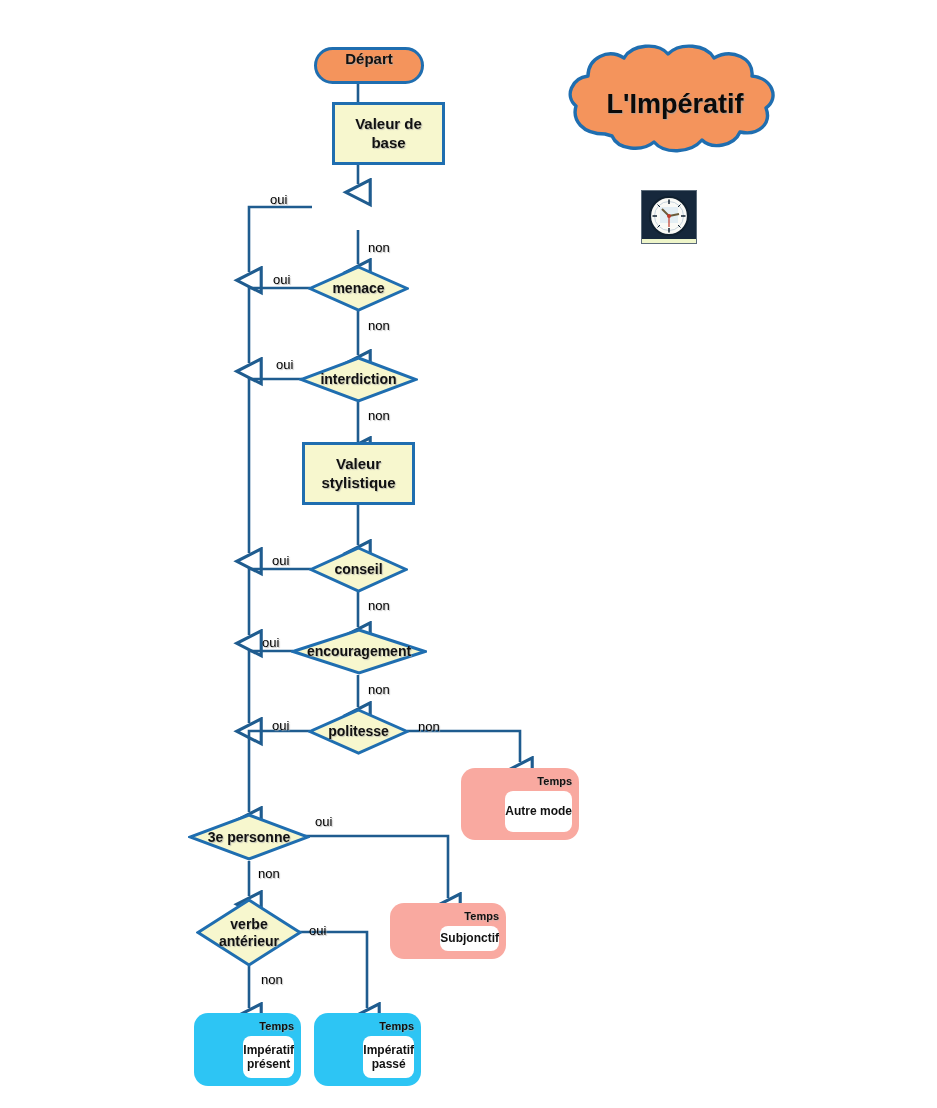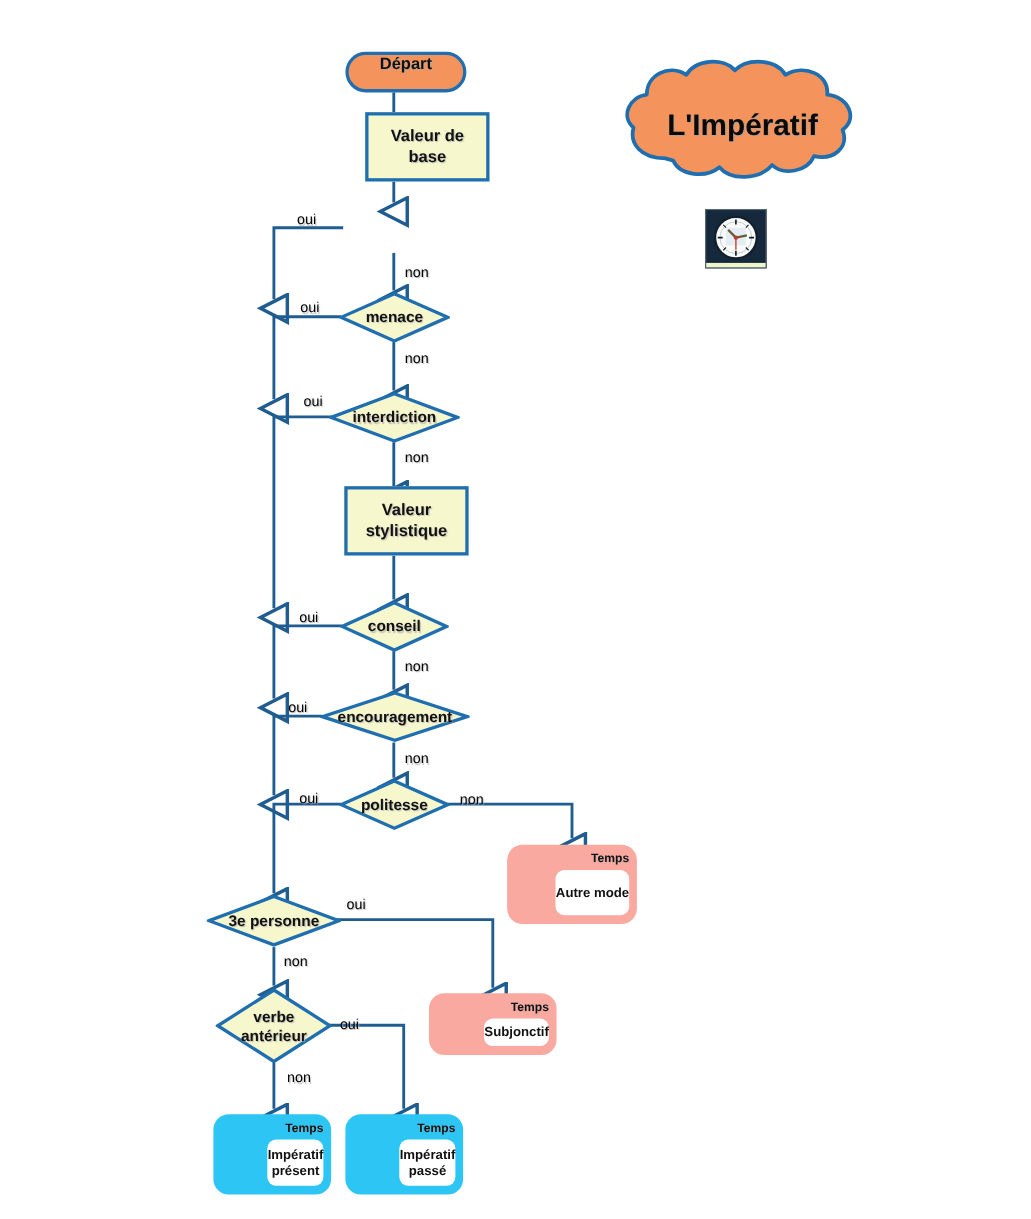--- a/index.html
+++ b/index.html
@@ -210,21 +210,21 @@
       <path d="M249,861 L249,896" marker-end="url(#ohead)"></path>
 
       <path d="M300,836 L448,836 L448,898" marker-end="url(#ohead)"></path>
 
       <path d="M249,966 L249,1008" marker-end="url(#ohead)"></path>
 
       <path d="M295,932 L367,932 L367,1008" marker-end="url(#ohead)"></path>
     </g>
   </svg>
 
-  <div class="cloud" style="left:560px; top:52px; width:230px; height:125px;">
+  <div class="cloud" style="left:560px; top:42px; width:230px; height:125px;">
     <svg width="230" height="125" viewBox="0 0 230 125" xmlns="http://www.w3.org/2000/svg">
       <path d="M45,92
                C22,92 12,78 16,64
                C4,54 12,36 28,34
                C28,16 48,6 64,16
                C72,2 98,0 108,12
                C120,0 146,2 154,16
                C172,6 194,16 192,34
                C212,36 220,56 206,66
                C212,82 198,94 180,90
@@ -280,21 +280,21 @@
     <div class="dlabel">menace</div>
   </div>
 
   <div class="node decision" style="left:299px; top:356px; width:119px; height:47px;">
     <svg class="dshape" viewBox="0 0 119 47" preserveAspectRatio="none">
       <polygon points="59.5,2 117,23.5 59.5,45 2,23.5" fill="#F7F7CE" stroke="#1F6EB0" stroke-width="3"></polygon>
     </svg>
     <div class="dlabel">interdiction</div>
   </div>
 
-  <div class="node process" style="left:313px; top:442px; width:113px; height:63px;align-items:center;">
+  <div class="node process" style="left:302px; top:442px; width:113px; height:63px;align-items:center;">
     <div>
       <div>Valeur</div>
       <div>stylistique</div>
     </div>
   </div>
 
   <div class="node decision" style="left:309px; top:546px; width:99px; height:47px;">
     <svg class="dshape" viewBox="0 0 99 47" preserveAspectRatio="none">
       <polygon points="49.5,2 97,23.5 49.5,45 2,23.5" fill="#F7F7CE" stroke="#1F6EB0" stroke-width="3"></polygon>
     </svg>

